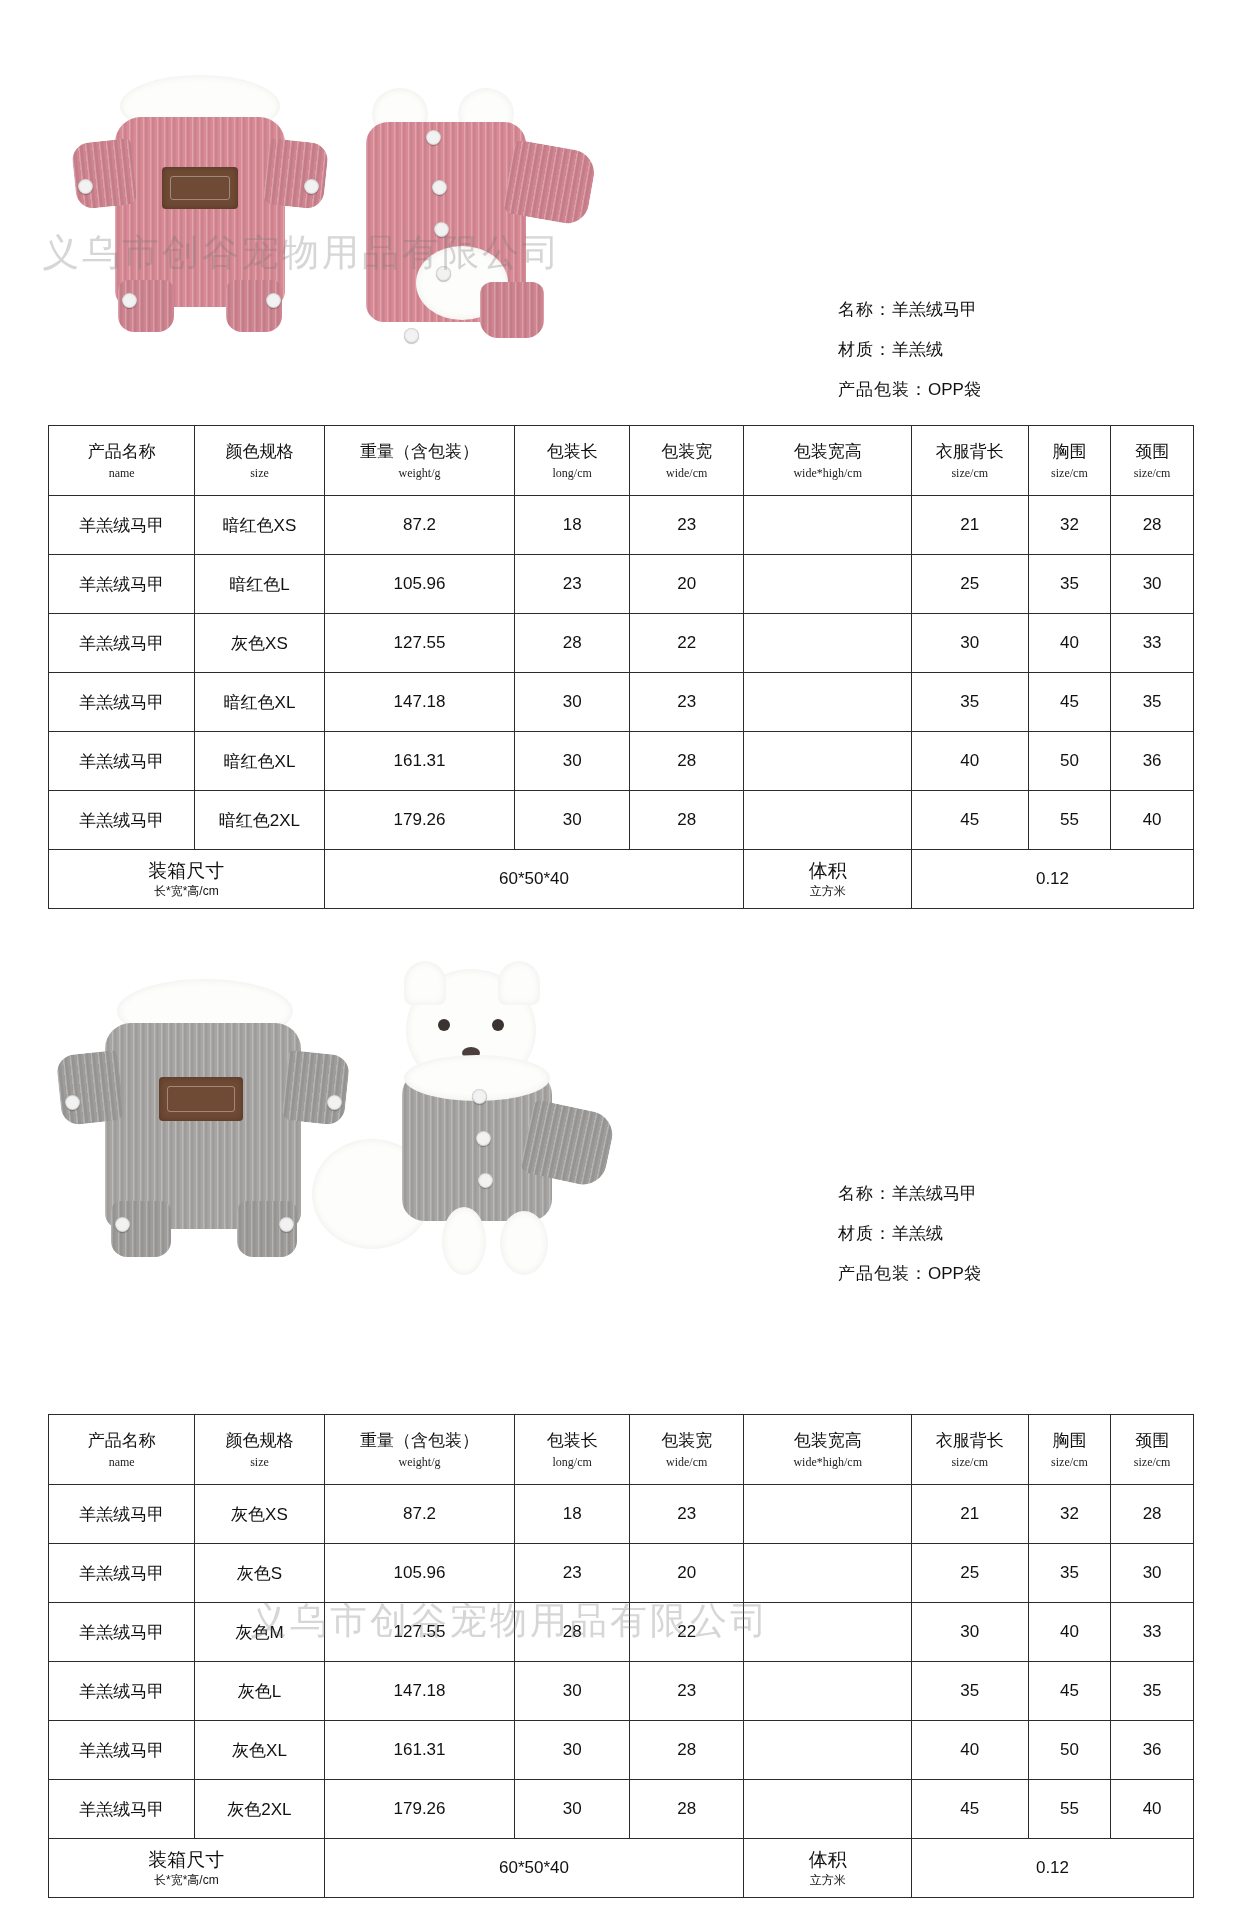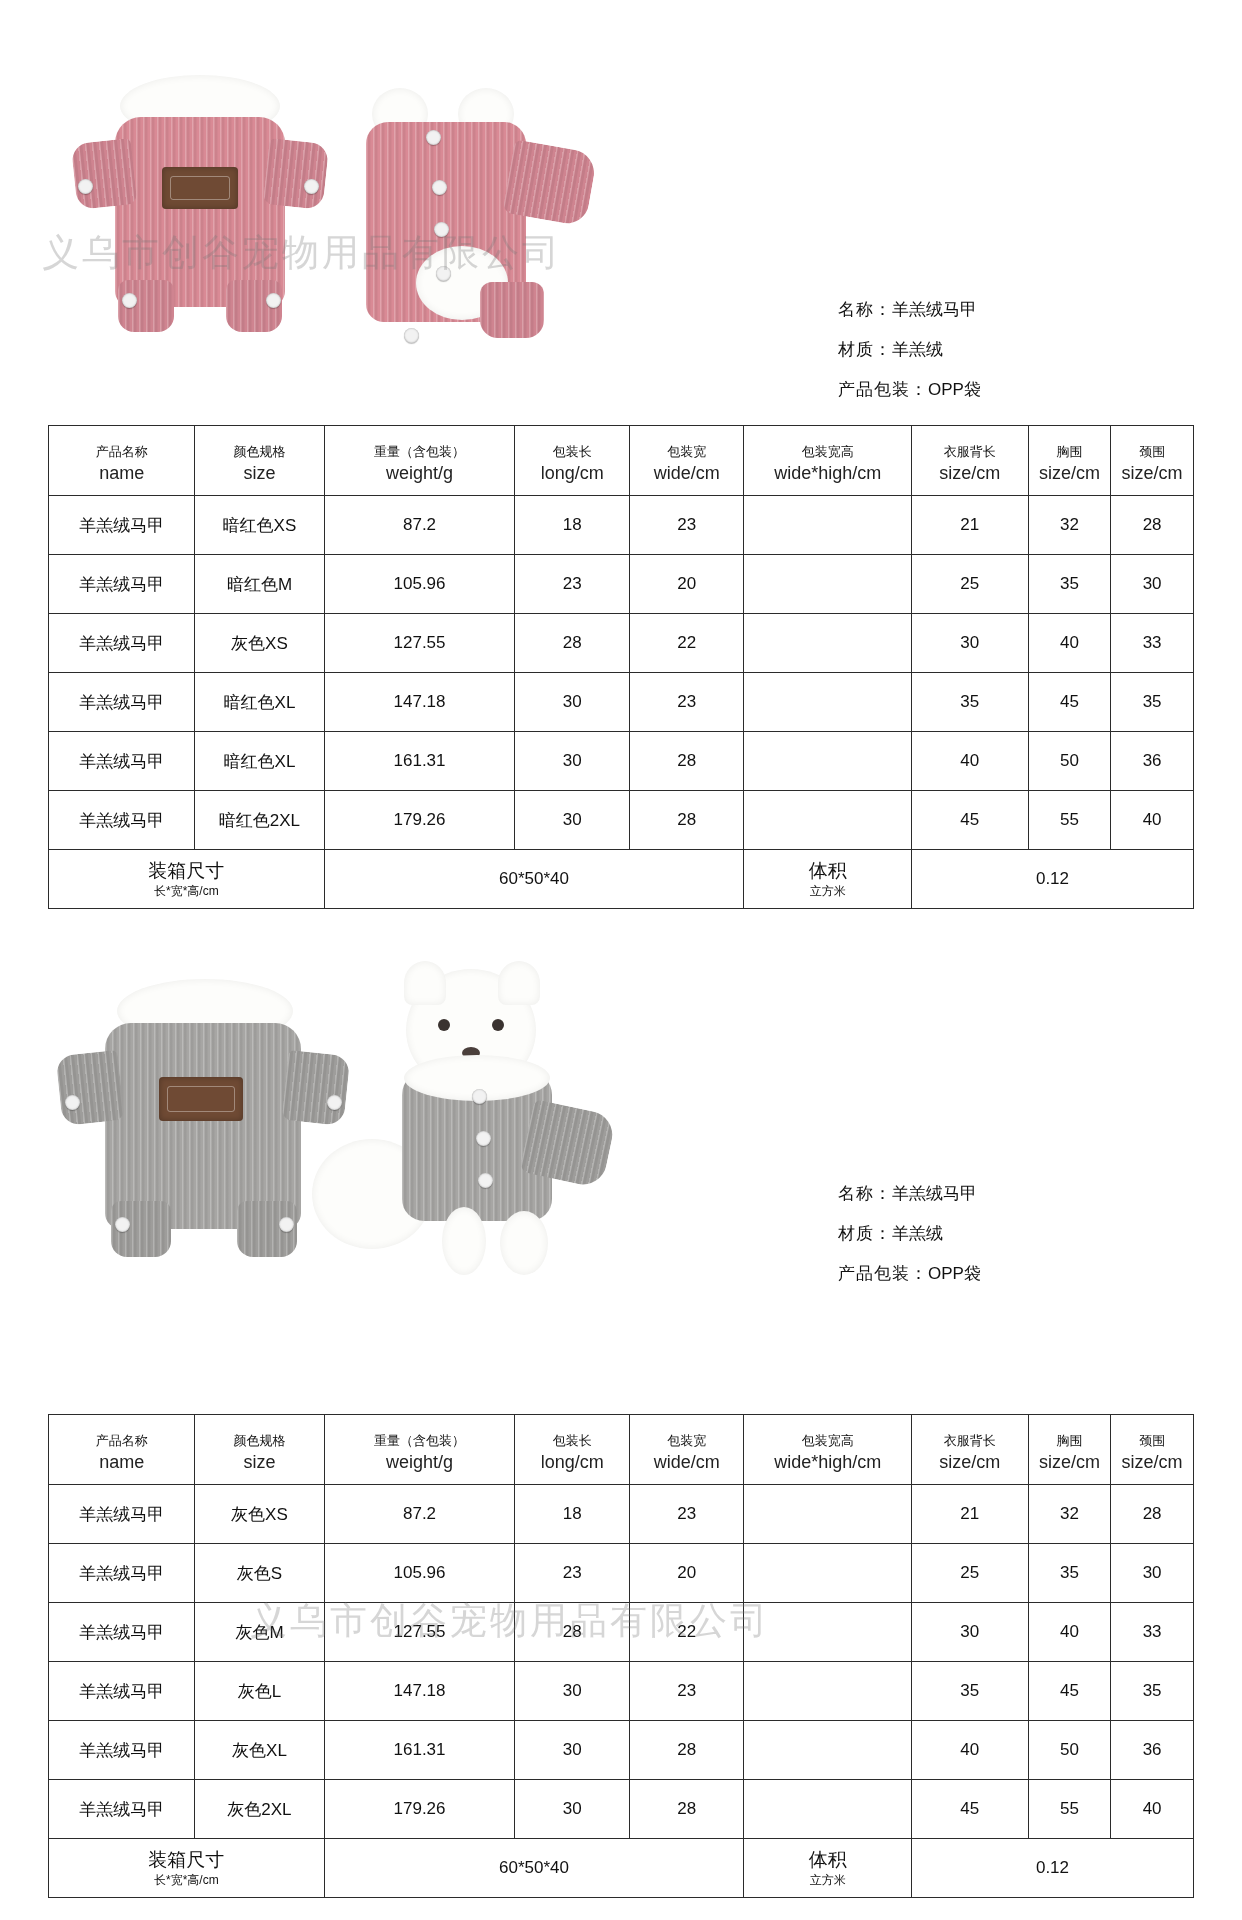--- a/index.html
+++ b/index.html
@@ -109,28 +109,29 @@
     font-size: 17px;
     color: #111;
     padding: 0;
   }
   table.spec thead th {
     height: 70px;
     font-weight: normal;
   }
   table.spec thead .cn {
     display: block;
-    font-size: 13px;
+    font-size: 17px;
     line-height: 24px;
   }
   table.spec thead .en {
     display: block;
-    font-size: 18px;
+    font-size: 12px;
     line-height: 18px;
     color: #222;
+    font-family: Liberation Serif, serif;
   }
   table.spec tbody td {
     height: 59px;
     font-size: 17px;
   }
   table.spec tbody td.name-cell,
   table.spec tbody td.size-cell {
     font-size: 17px;
   }
   .foot-label .cn {
@@ -276,21 +277,21 @@
             <td>87.2</td>
             <td>18</td>
             <td>23</td>
             <td></td>
             <td>21</td>
             <td>32</td>
             <td>28</td>
           </tr>
           <tr>
             <td class="name-cell">羊羔绒马甲</td>
-            <td class="size-cell">暗红色M</td>
+            <td class="size-cell">暗红色L</td>
             <td>105.96</td>
             <td>23</td>
             <td>20</td>
             <td></td>
             <td>25</td>
             <td>35</td>
             <td>30</td>
           </tr>
           <tr>
             <td class="name-cell">羊羔绒马甲</td>

